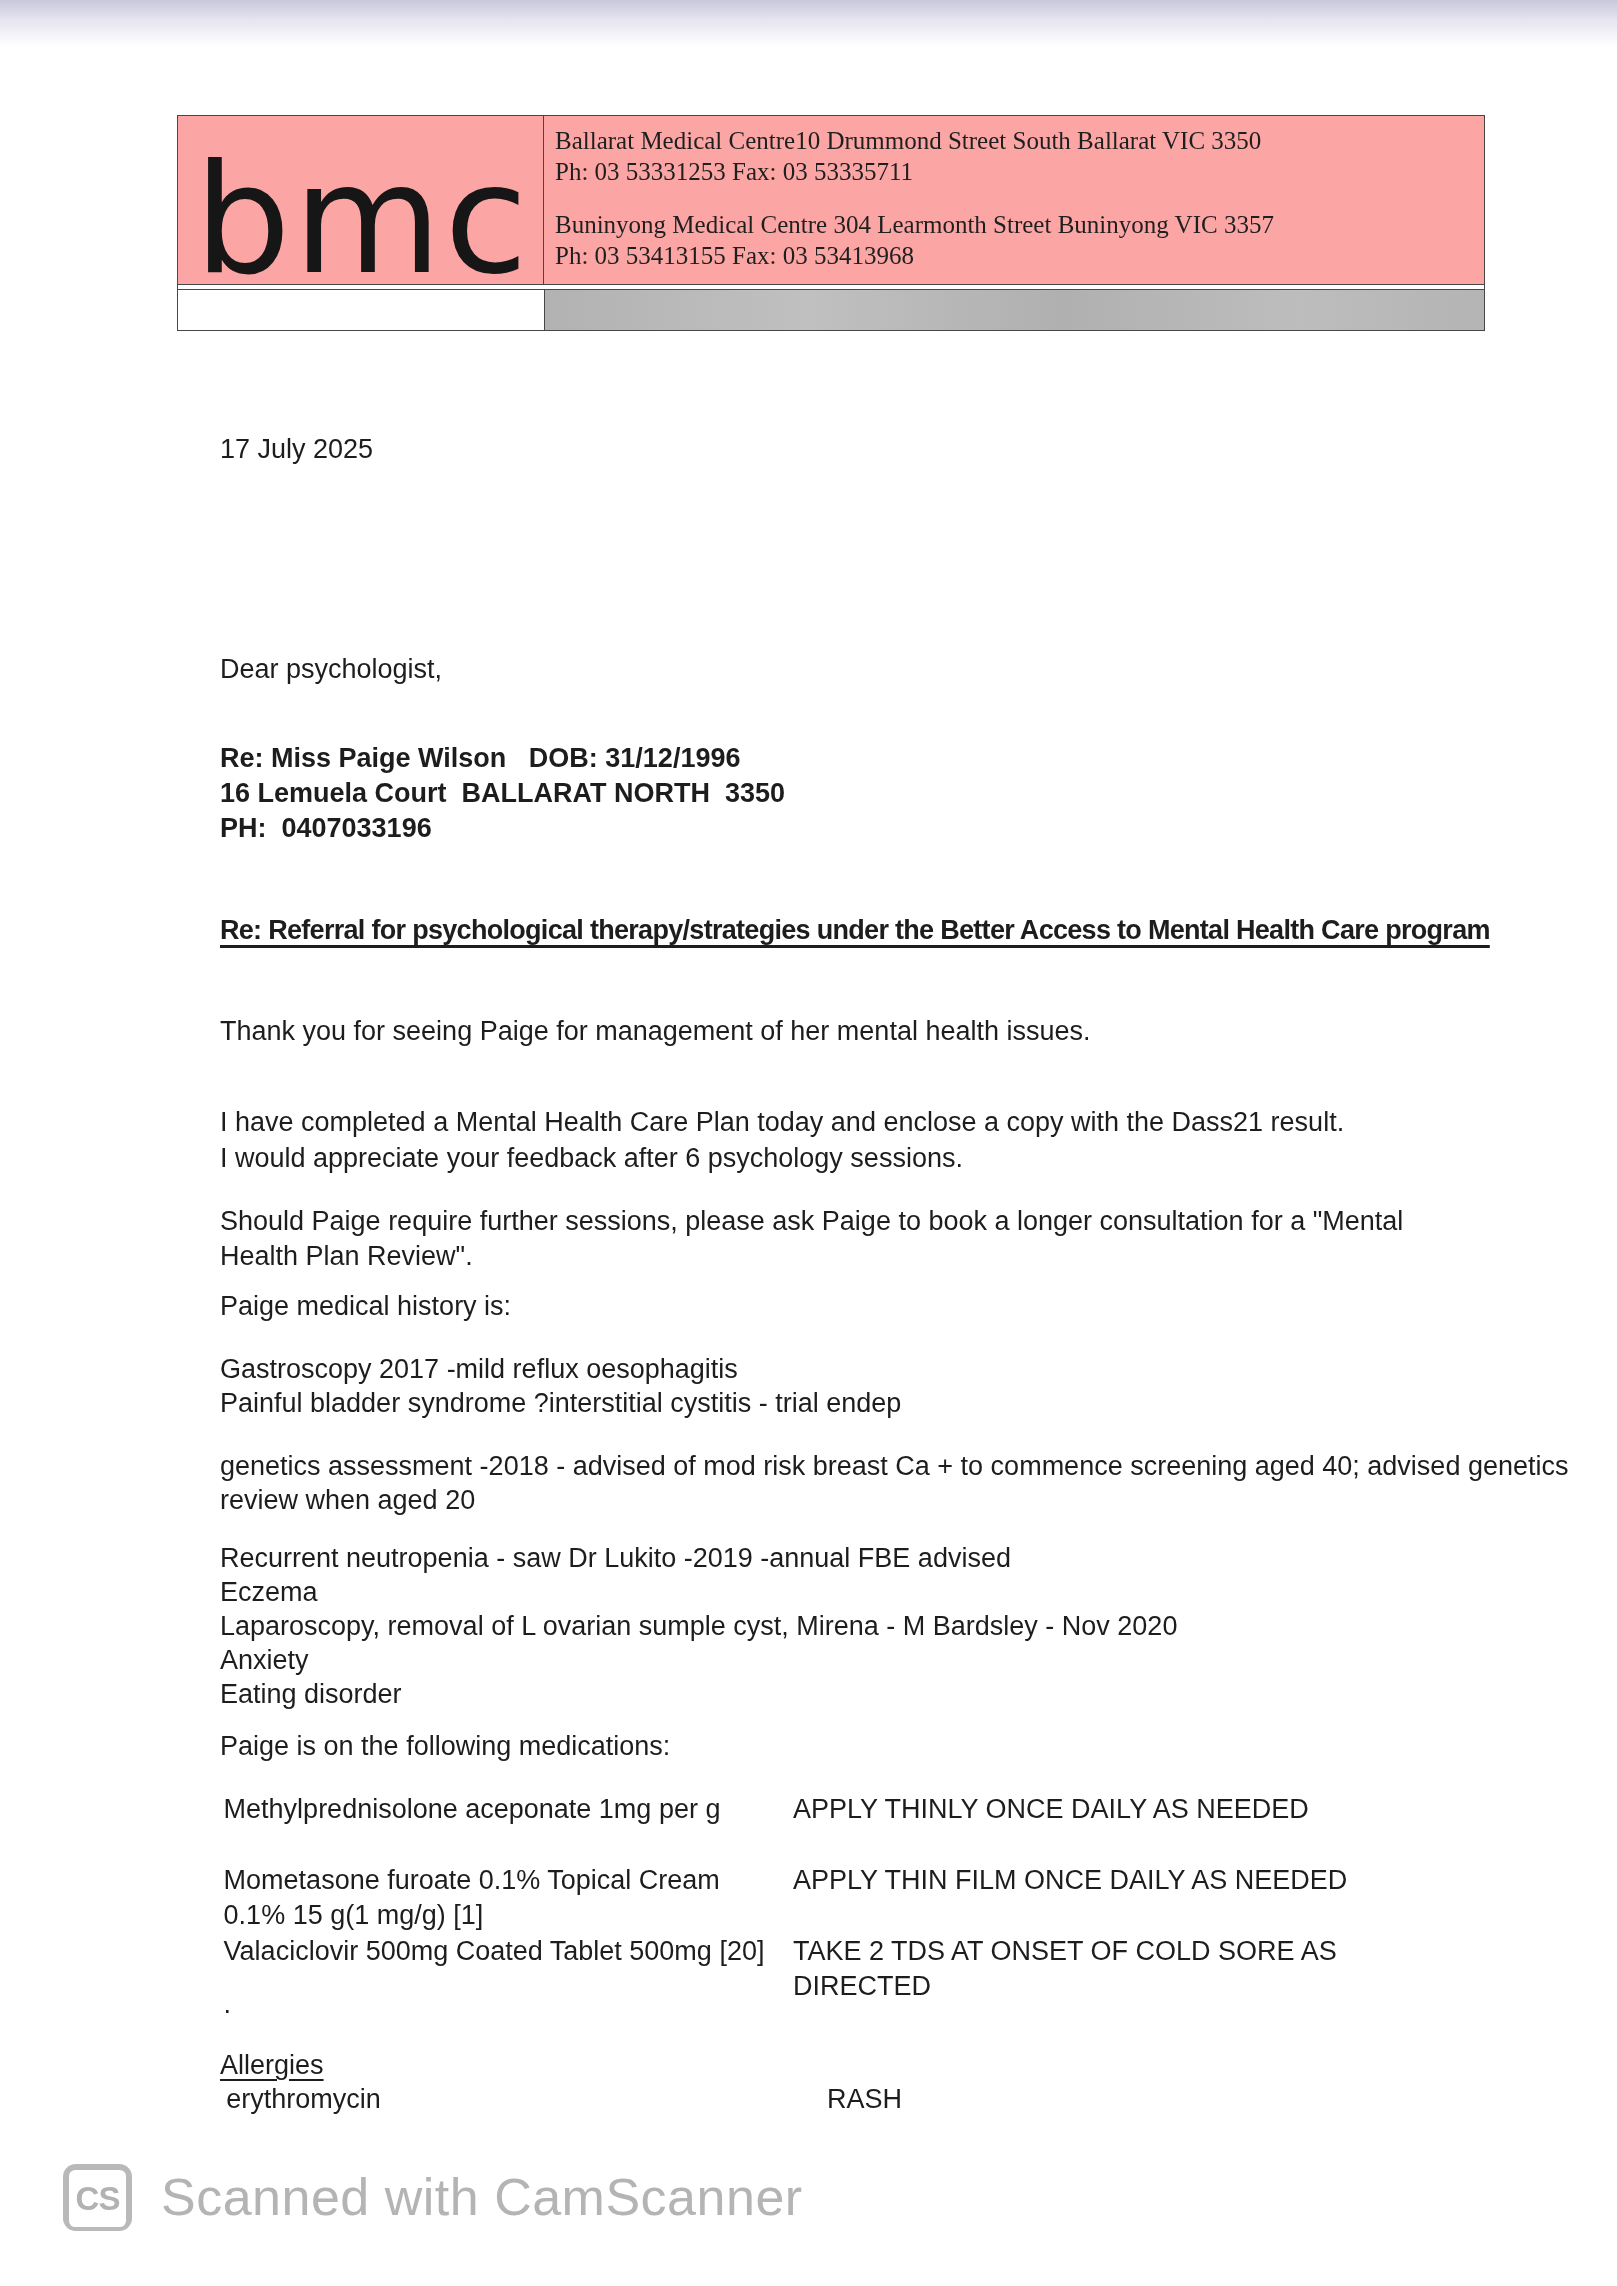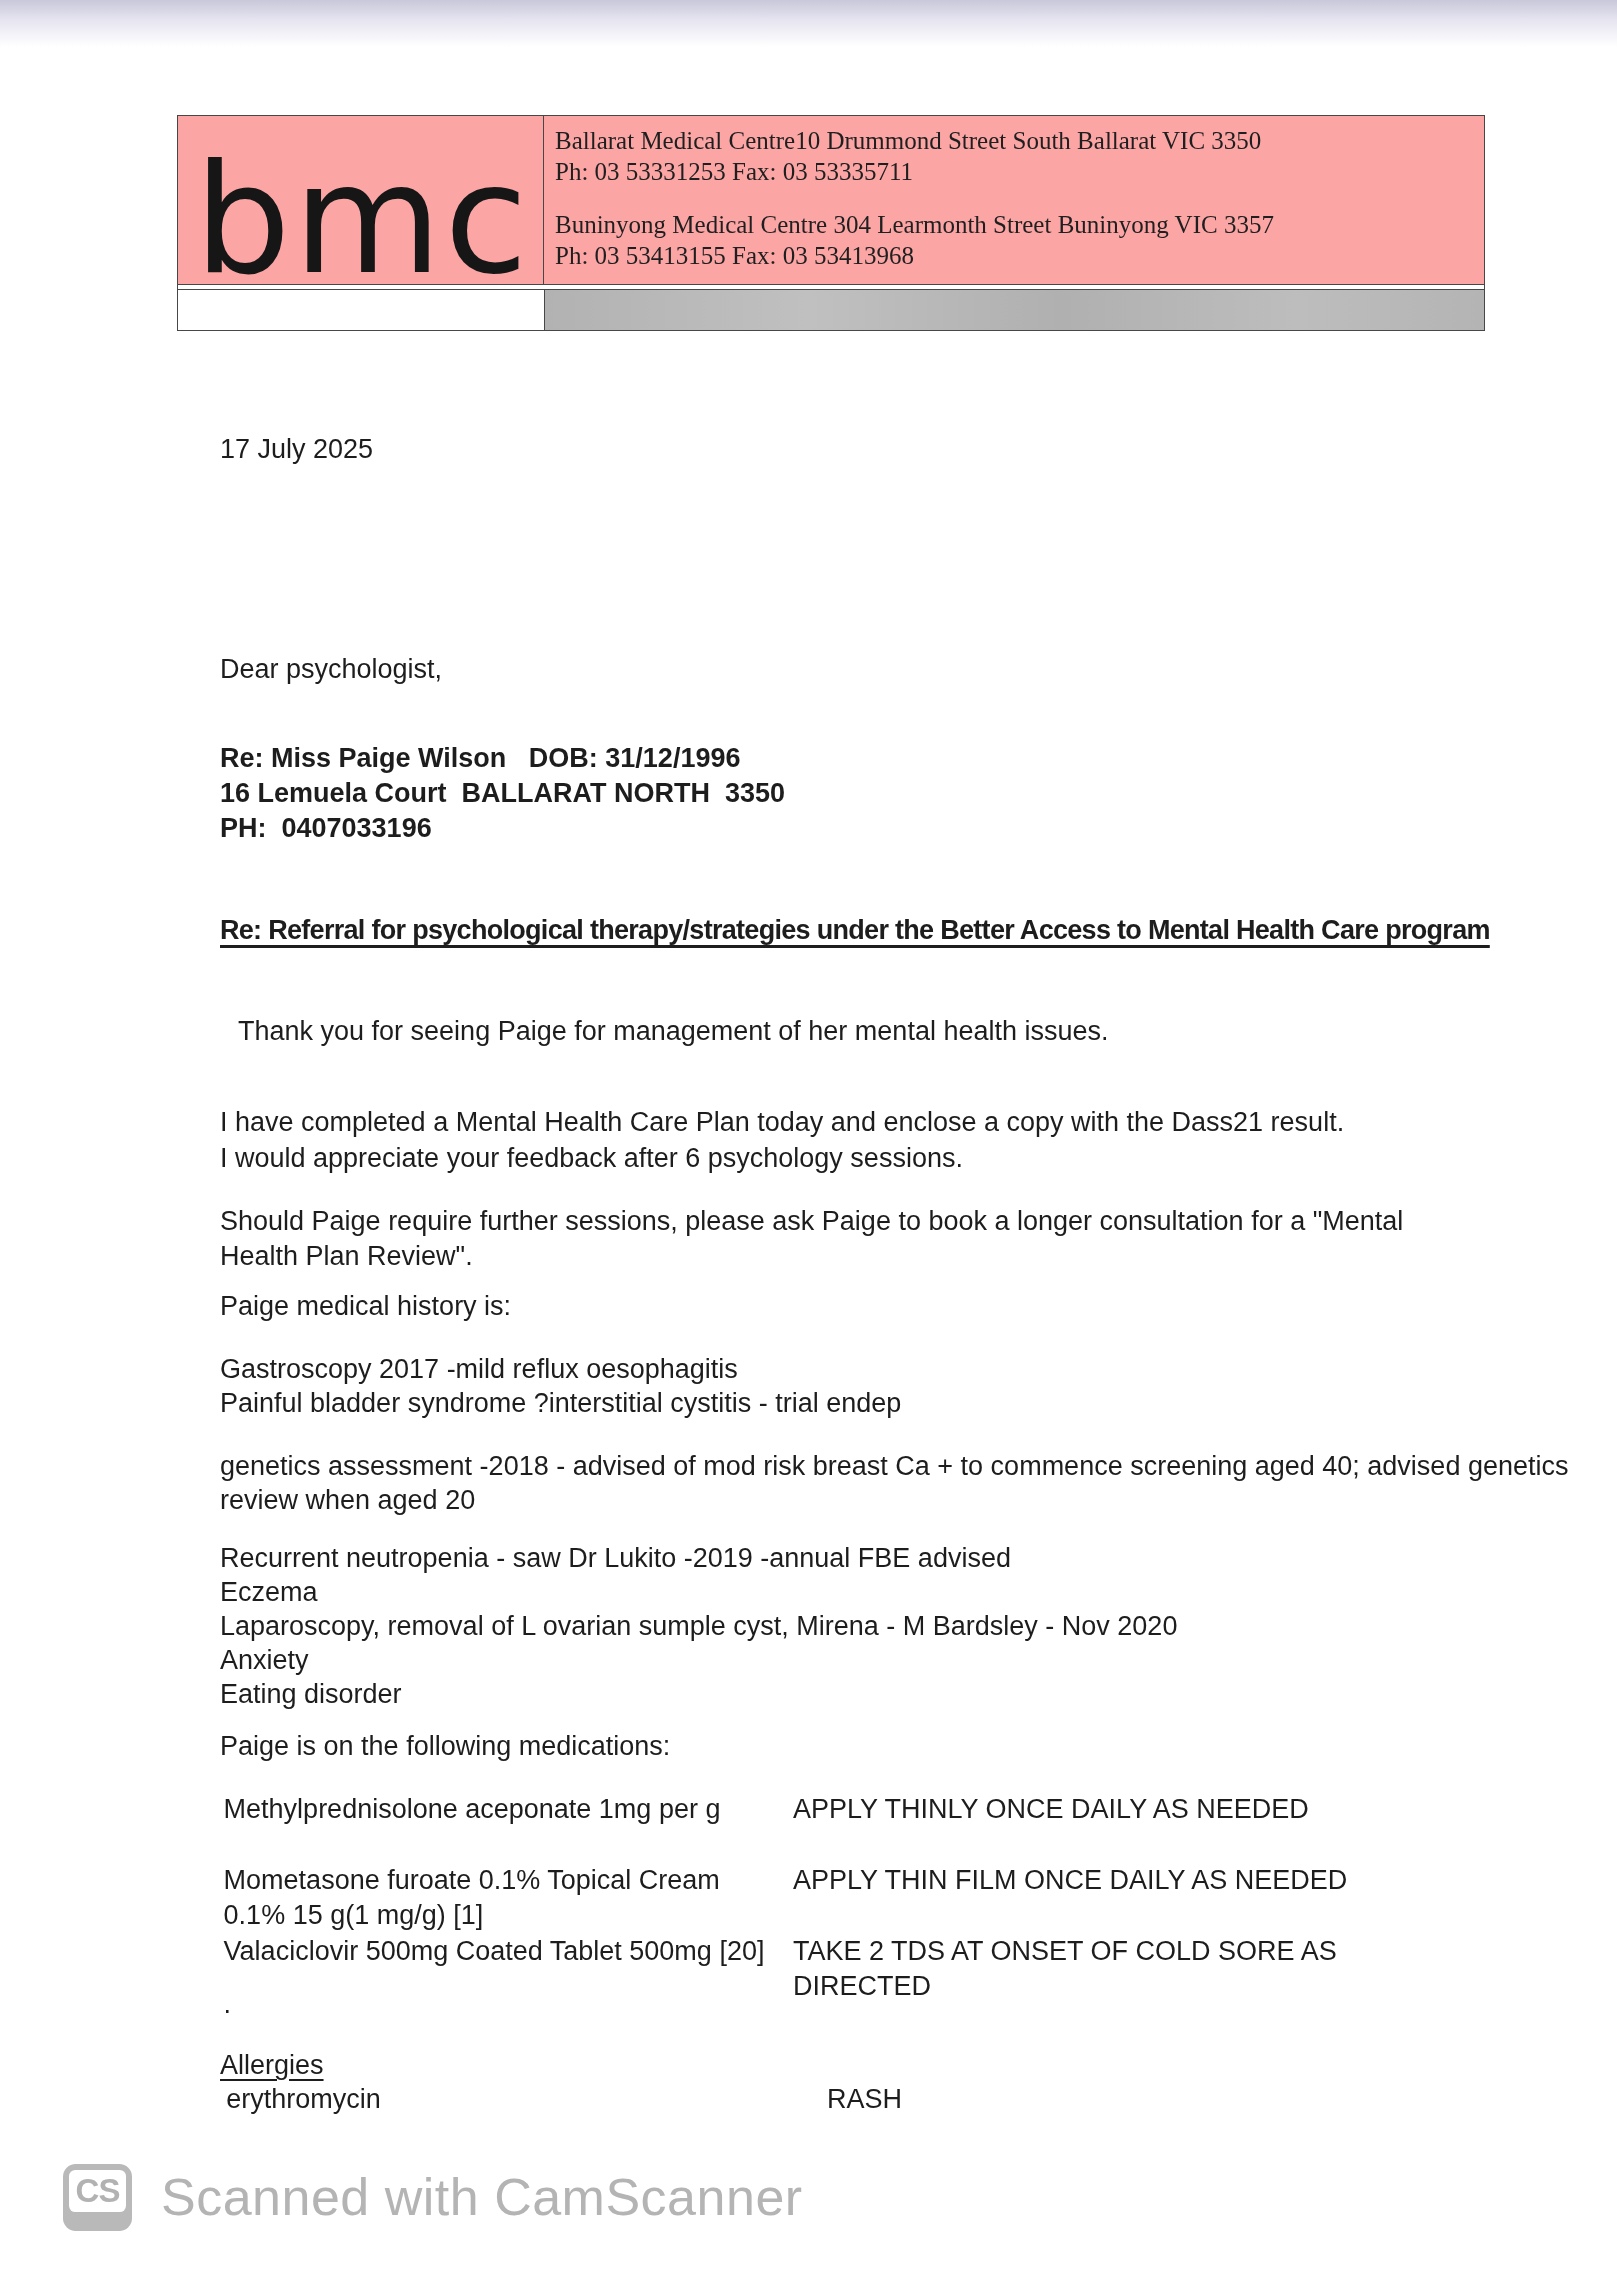--- a/index.html
+++ b/index.html
@@ -61,21 +61,21 @@
   .med-direction { flex:1; }
   .allergy-row { display:flex;gap:31px; }
   .allergy-name { flex:0 0 576px; padding-left:6.3px; box-sizing:border-box; }
 
   
   .cs-icon {
     position:absolute; left:63px; top:2164px; width:69px; height:67px;
     background:#b9b9b9; border-radius:12.7px;
   }
   .cs-icon-inner {
-    position:absolute; left:6.3px; right:6.3px; top:6.3px; height:42px;
+    position:absolute; left:6.3px; right:6.3px; top:6.3px; height:57px;
     background:#ffffff; border-radius:6.3px;
     display:flex; align-items:center; justify-content:center;
     font-weight:bold; font-size:33px; letter-spacing:-0.9px; color:#b2b2b2;
   }
   .footer-text {
     position:absolute; left:161px; top:2170px;
     font-size:52px; line-height:54px; color:#b4b4b4; letter-spacing:0.5px;
   }
 </style>
 </head>
@@ -112,21 +112,21 @@
     <div class="abs line" style="top:227px;">Dear psychologist,</div>
 
     <div class="abs bold" style="top:316px;">
       <div class="line">Re: Miss Paige Wilson   DOB: 31/12/1996</div>
       <div class="line">16 Lemuela Court  BALLARAT NORTH  3350</div>
       <div class="line">PH:  0407033196</div>
     </div>
 
     <div class="abs subject" style="top:488px;">Re: Referral for psychological therapy/strategies under the Better Access to Mental Health Care program</div>
 
-    <div class="abs line" style="top:589px;margin-left:18px;">Thank you for seeing Paige for management of her mental health issues.</div>
+    <div class="abs line" style="top:589px;">Thank you for seeing Paige for management of her mental health issues.</div>
     <div class="abs line" style="top:680px;">I have completed a Mental Health Care Plan today and enclose a copy with the Dass21 result.</div>
     <div class="abs line" style="top:716px;">I would appreciate your feedback after 6 psychology sessions.</div>
     <div class="abs" style="top:779px;">
       <div class="line">Should Paige require further sessions, please ask Paige to book a longer consultation for a "Mental</div>
       <div class="line">Health Plan Review".</div>
     </div>
 
     <div class="abs line" style="top:864px;">Paige medical history is:</div>
 
     <div class="abs" style="top:927px; line-height:34px;">

